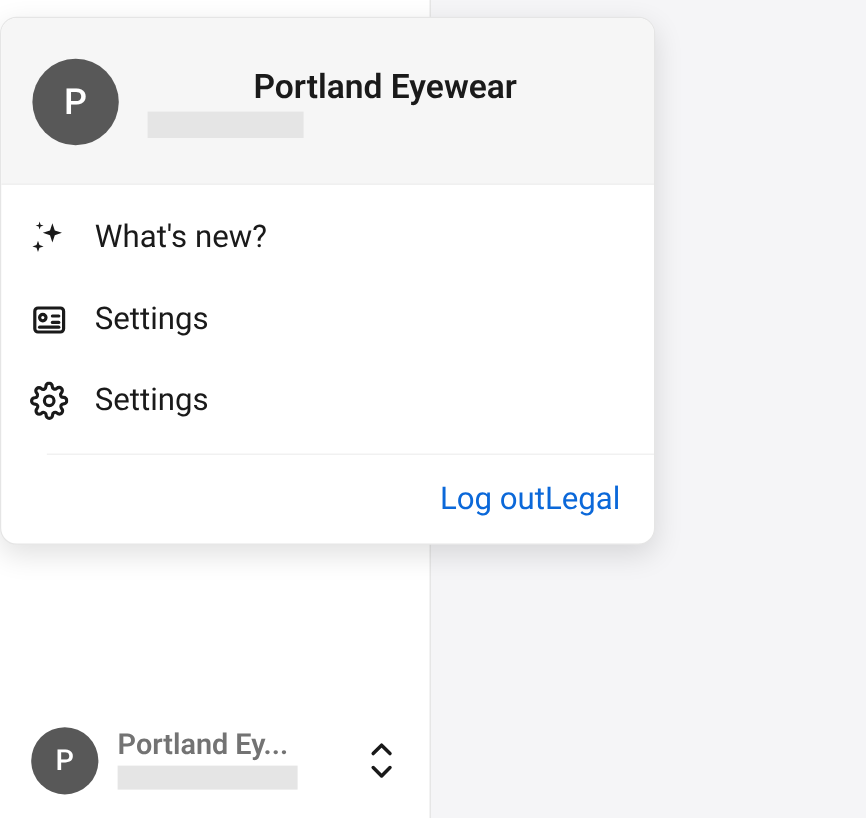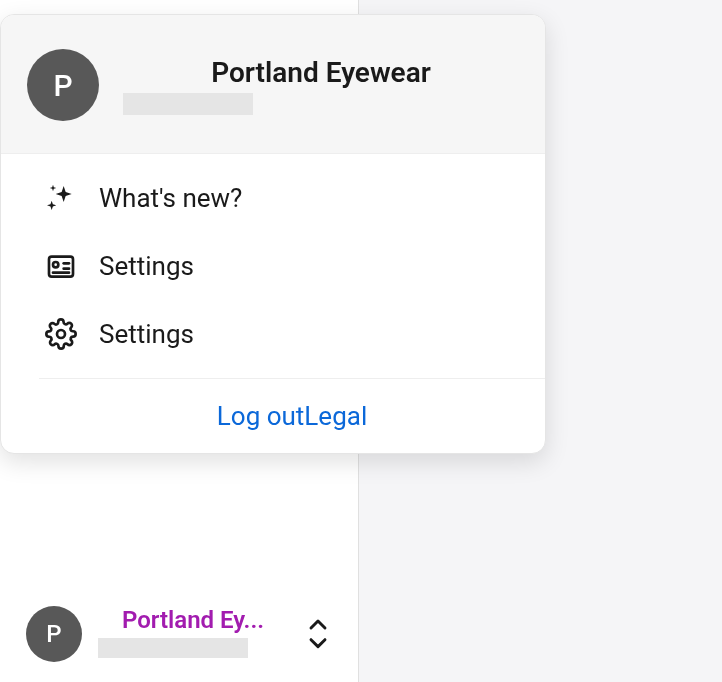--- a/index.html
+++ b/index.html
@@ -43,25 +43,24 @@
     font-weight: 500;
     flex-shrink: 0;
   }
   .account-footer-text {
     flex: 1;
     min-width: 0;
   }
   .account-footer-name {
     font-size: 24px;
     font-weight: 600;
-    color: #a21caf;
+    color: #737373;
     white-space: nowrap;
     overflow: hidden;
     text-overflow: ellipsis;
-    text-align: center;
   }
   .account-footer-email {
     margin-top: 4px;
   }
   .redact-bar {
     background: #e5e5e5;
     height: 20px;
     width: 150px;
     display: inline-block;
   }
@@ -122,40 +121,40 @@
     height: 22px;
     margin-right: 0;
   }
   .menu-list {
     padding: 10px 0;
   }
   .menu-item {
     display: flex;
     align-items: center;
     gap: 22px;
-    padding: 18px 44px;
+    padding: 18px 24px;
     cursor: pointer;
     font-size: 26px;
     color: #1a1a1a;
   }
   .menu-icon {
     width: 32px;
     height: 32px;
     flex-shrink: 0;
     display: flex;
     align-items: center;
     justify-content: center;
     color: #1a1a1a;
   }
   .menu-icon svg { width: 32px; height: 32px; }
   .popover-footer {
     border-top: 1px solid #eee;
     padding: 22px 28px;
     display: flex;
-    justify-content: center;
+    justify-content: flex-end;
     align-items: center;
     margin-left: 38px;
   }
   .link-btn {
     font-size: 26px;
     color: #0b68d9;
     cursor: pointer;
     background: none;
     border: none;
     font-family: inherit;

